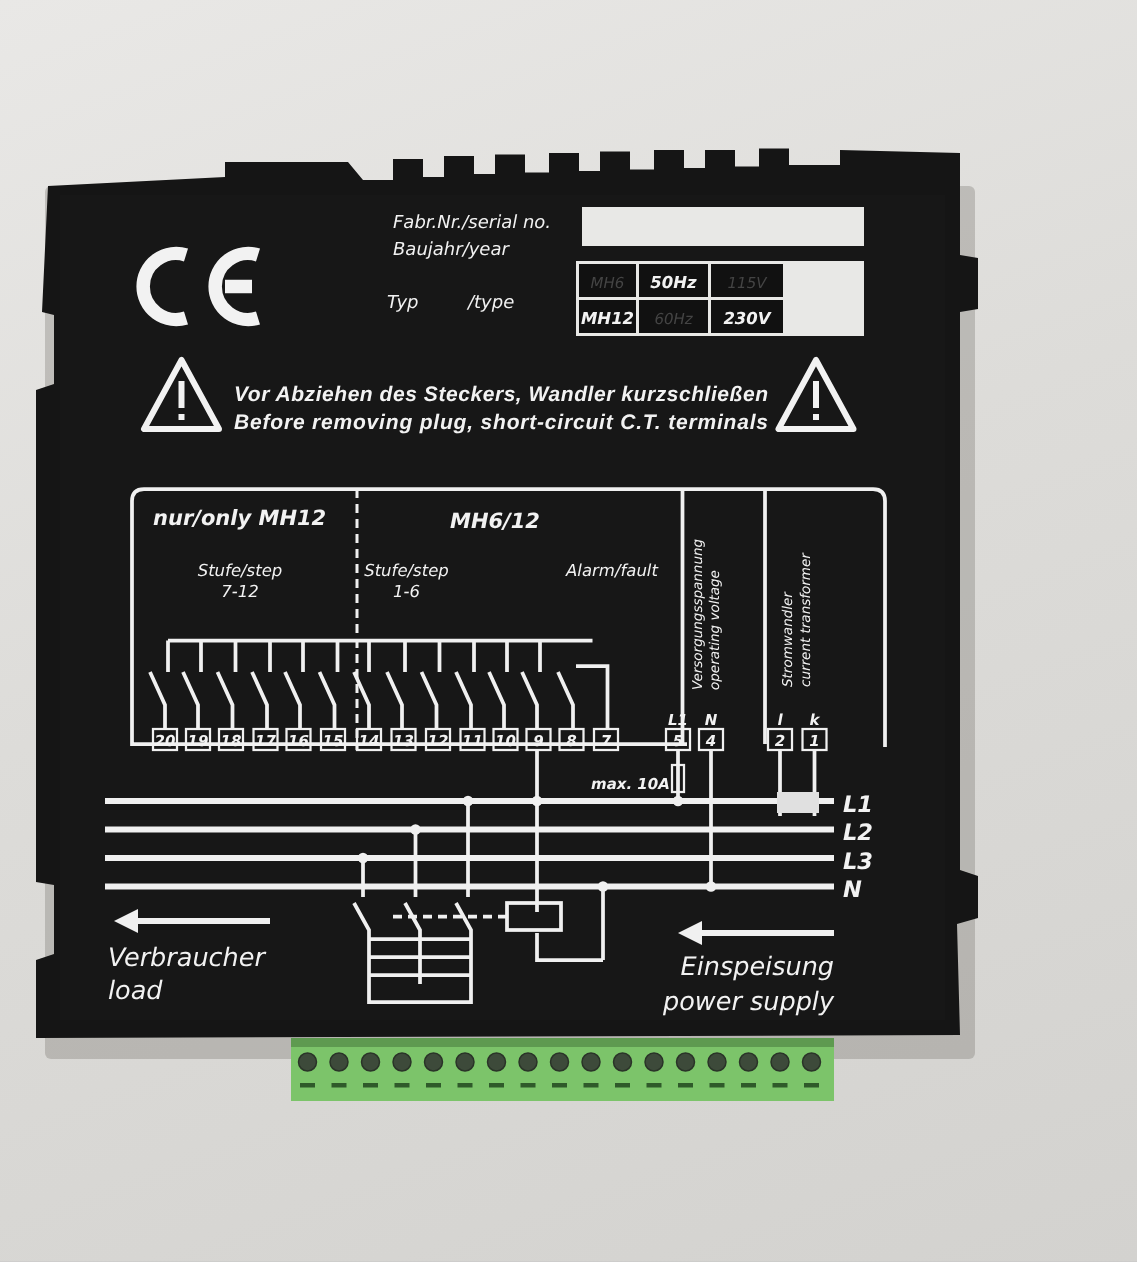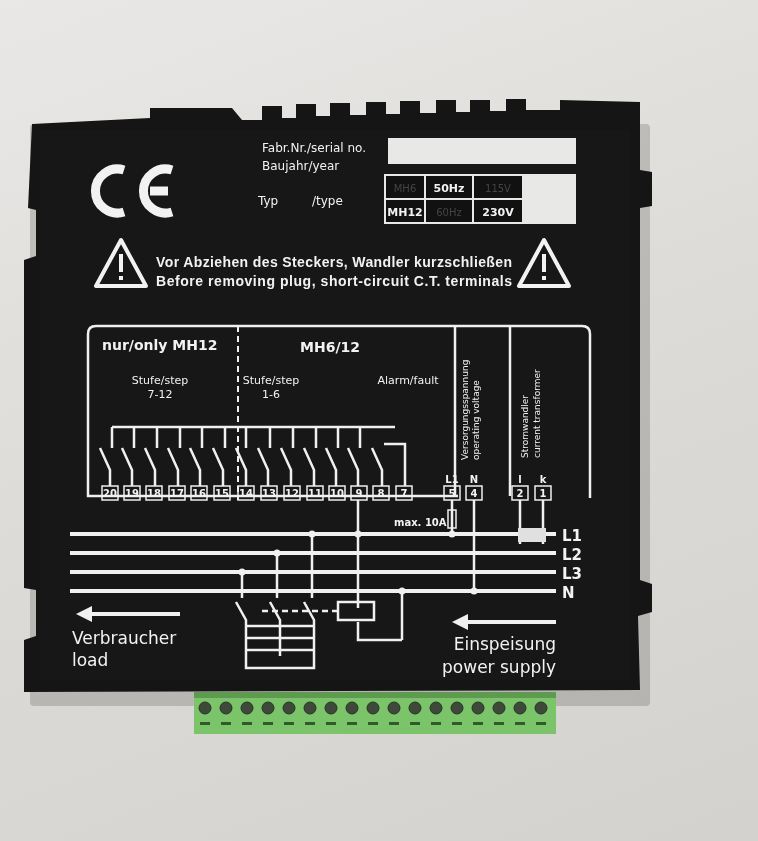--- a/index.html
+++ b/index.html
@@ -2,21 +2,21 @@
 <html><head>
 <meta charset="utf-8">
 <style>
   html, body { margin: 0; padding: 0; }
   body {
     width: 758px; height: 841px; overflow: hidden;
     background: linear-gradient(160deg, #e9e8e6 0%, #dddcd9 45%, #d3d2cf 100%);
     font-family: "DejaVu Sans", sans-serif;
     position: relative;
   }
-  .stage { position: absolute; left: 0; top: 0; width: 758px; height: 841px; }
+  .stage { position: absolute; left: 0; top: 0; width: 758px; height: 841px; font-style: italic; }
   svg text { font-family: "DejaVu Sans", sans-serif; fill: #f2f2f2; }
   .cond { font-family: "Liberation Sans", sans-serif; }
 </style>
 </head>
 <body>
 
 <div class="stage">
 <svg width="758" height="841" viewBox="0 0 758 841" xmlns="http://www.w3.org/2000/svg">
 
   <rect x="26" y="118" width="620" height="582" rx="4" fill="#7a7874" opacity="0.35" transform="translate(4,6)"></rect>

